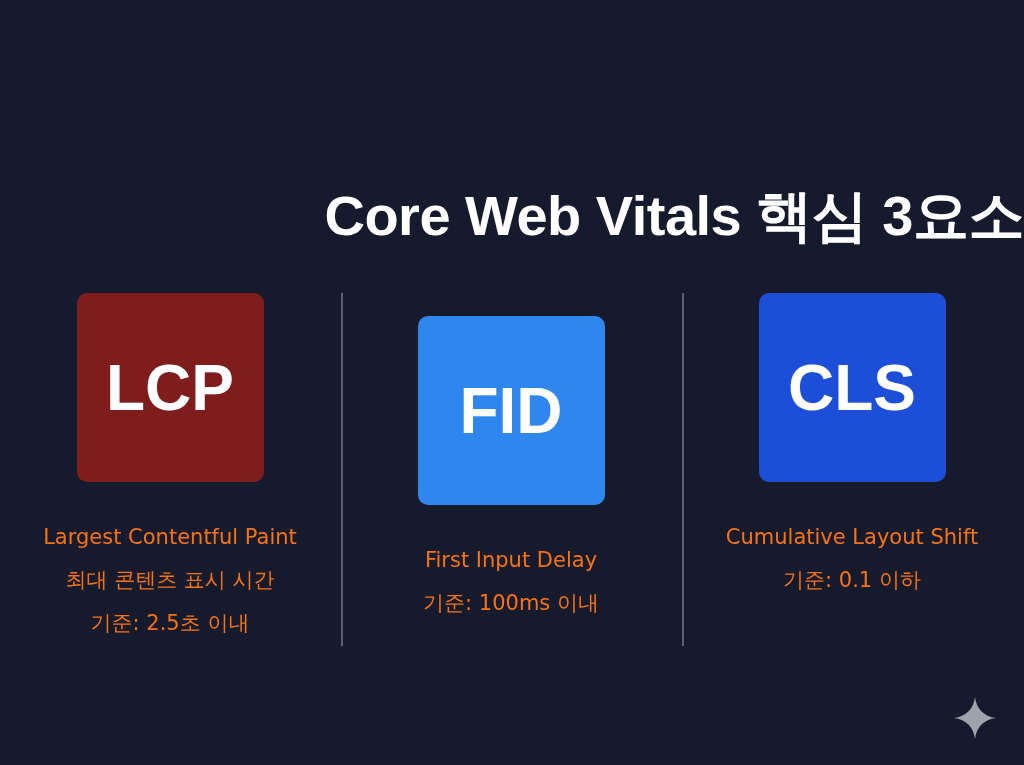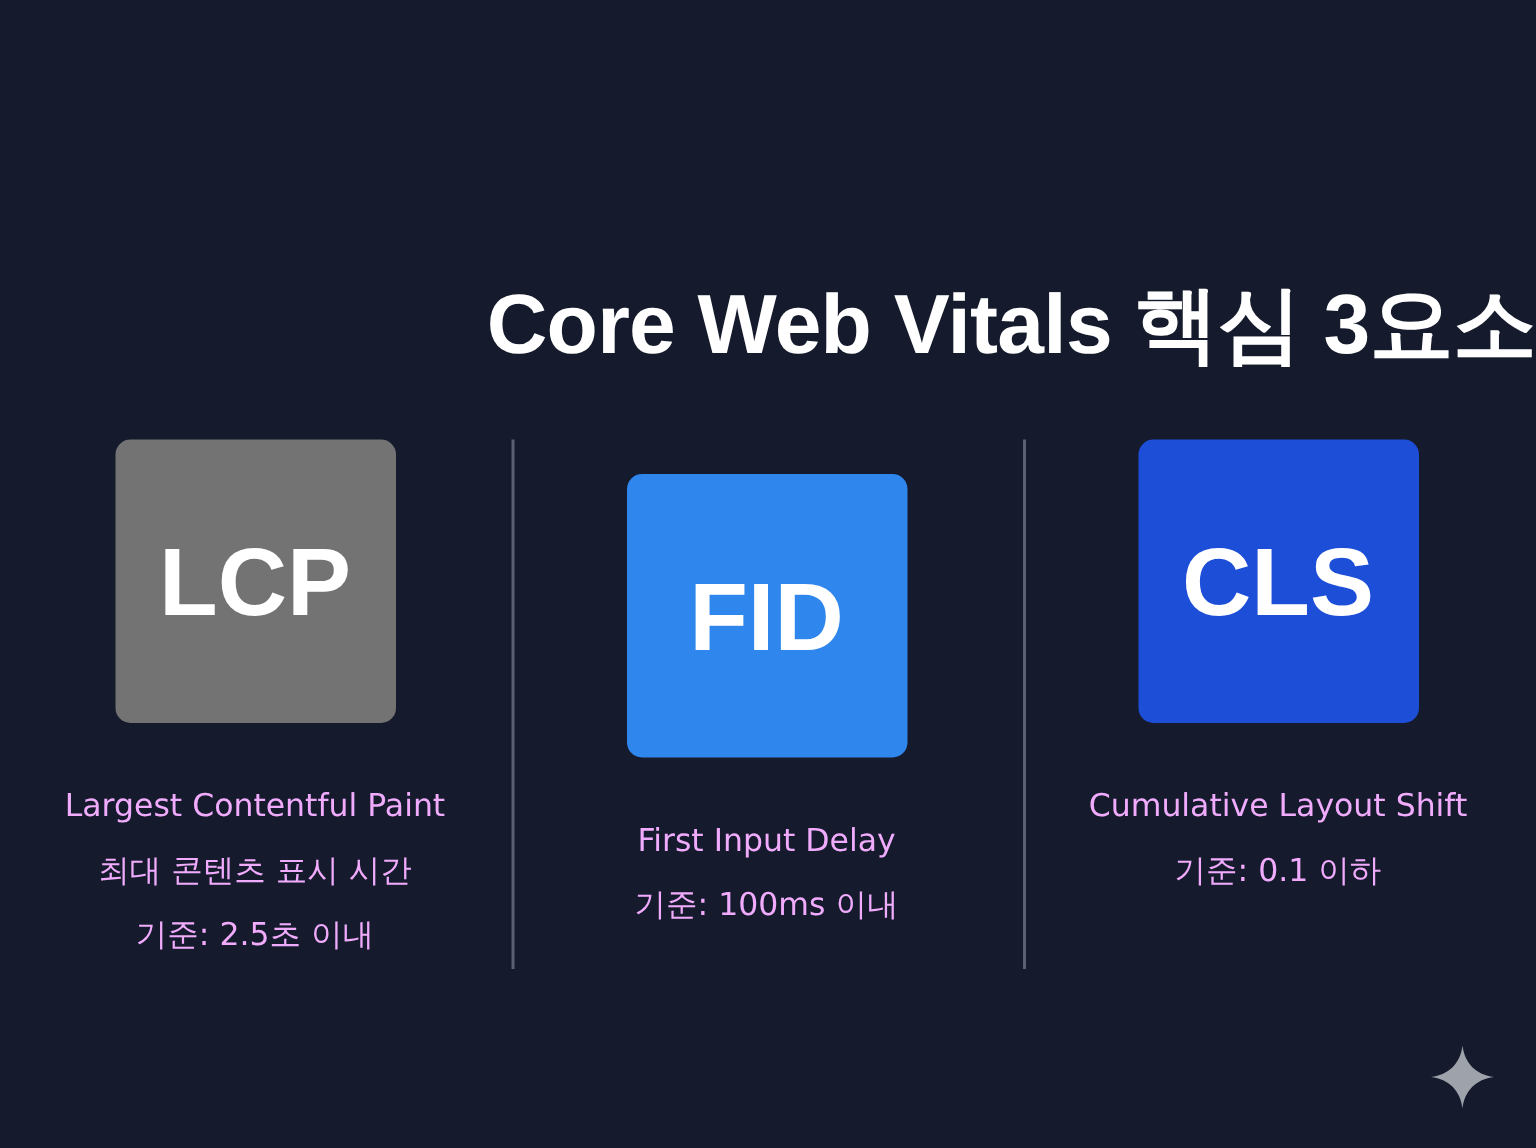--- a/index.html
+++ b/index.html
@@ -48,21 +48,21 @@
       font-family: "Liberation Sans", "DejaVu Sans", sans-serif;
       font-weight: bold;
       font-size: 64px;
       color: #ffffff;
       letter-spacing: 0px;
     }
     .desc {
       margin-top: 34px;
       font-size: 21px;
       line-height: 43px;
-      color: #f0abfc;
+      color: #f97316;
     }
     .desc .line-en {
       font-family: "DejaVu Sans", "Liberation Sans", sans-serif;
       font-size: 21px;
     }
     .divider {
       position: absolute;
       top: 293px;
       width: 2px;
       height: 353px;
@@ -77,21 +77,21 @@
       width: 42px;
       height: 42px;
     }
   </style>
 </head>
 <body>
 
 <h1 class="title">Core Web Vitals 핵심 3요소</h1>
 
 <div class="column col-lcp">
-  <div class="tile" style="background:#737373;">LCP</div>
+  <div class="tile" style="background:#7f1d1d;">LCP</div>
   <div class="desc">
     <div class="line-en">Largest Contentful Paint</div>
     <div>최대 콘텐츠 표시 시간</div>
     <div>기준: 2.5초 이내</div>
   </div>
 </div>
 
 <div class="divider div-1"></div>
 
 <div class="column col-fid">

